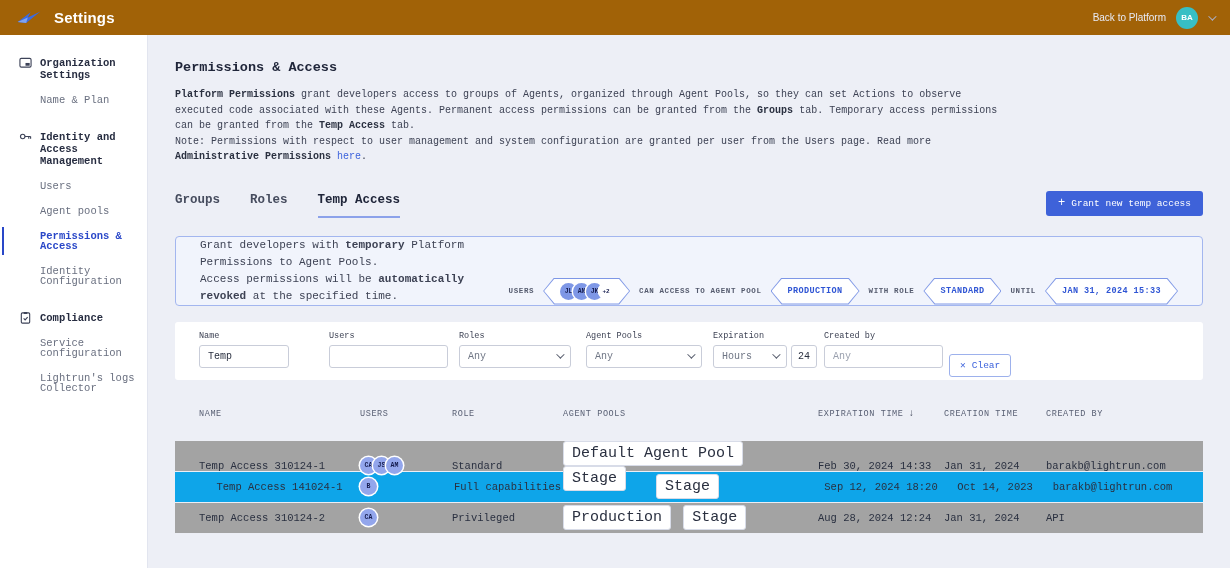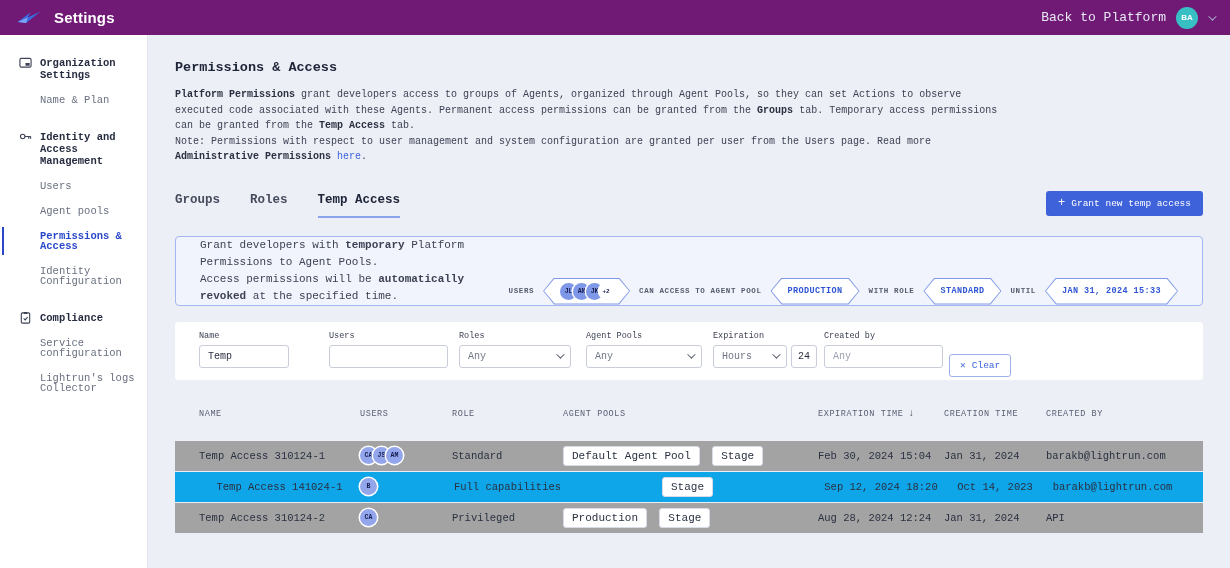--- a/index.html
+++ b/index.html
@@ -1,24 +1,24 @@
 <!DOCTYPE html>
 <html><head>
 <meta charset="utf-8">
 <style>
   * { margin:0; padding:0; box-sizing:border-box; }
   html,body { width:1230px; height:568px; overflow:hidden; }
   body { font-family:"Liberation Sans", sans-serif; background:#edeff6; color:#2a3040; }
 
   
-  .topbar { height:35px; background:#701a75; display:flex; align-items:center; padding:0 16px; color:#fff; }
+  .topbar { height:35px; background:#a16207; display:flex; align-items:center; padding:0 16px; color:#fff; }
   .logo { width:26px; height:18px; margin-right:12px; }
   .app-title { font-size:15px; font-weight:700; letter-spacing:.2px; }
   .topbar-right { margin-left:auto; display:flex; align-items:center; gap:10px; }
-  .back-link { font-size:13px; color:#e8eaf5; cursor:pointer;font-family:Liberation Mono, monospace; }
+  .back-link { font-size:10px; color:#e8eaf5; cursor:pointer; }
   .avatar { width:22px; height:22px; border-radius:50%; background:#38bfc4; color:#fff; font-size:8px; font-weight:700; display:flex; align-items:center; justify-content:center; }
   .chev { display:inline-block; width:6px; height:6px; border-right:1.4px solid #aab0cc; border-bottom:1.4px solid #aab0cc; transform:rotate(45deg) translateY(-2px); }
 
   
   .shell { display:flex; height:533px;font-family:Liberation Mono, monospace; }
   .sidebar { width:148px; background:#fff; border-right:1px solid #e2e5ef; padding-top:22px; flex-shrink:0; }
   .main { flex:1; padding:25px 27px 0 27px; overflow:hidden; }
 
   
   .side-section { margin-bottom:22px; }
@@ -65,21 +65,21 @@
   .select .chev2 { margin-left:auto; width:6px; height:6px; border-right:1.3px solid #555b6b; border-bottom:1.3px solid #555b6b; transform:rotate(45deg) translateY(-2px); }
   .clear-btn { align-self:flex-end; margin-bottom:3px; height:23px; border:1px solid #9db1ec; border-radius:3px; background:#fff; color:#3d63dc; font-size:9.5px; font-family:inherit; padding:0 10px; display:flex; align-items:center; gap:6px; cursor:pointer; }
 
   
   .tgrid { display:grid; grid-template-columns:161px 92px 111px 255px 126px 102px 1fr; align-items:center; padding:0 24px; }
   .thead { margin-top:19px; height:30px; font-size:8.5px; letter-spacing:.6px; color:#585f73; margin-bottom:12px; }
   .th { display:flex; align-items:center; gap:5px; }
   .sort-arrow { font-size:10px; color:#4a5062; }
   .trow { height:31px; background:#a3a3a3; font-size:10.5px; color:#2a3040; border-bottom:1px solid #eceef5; }
   .trow.alt { background:#0ea5e9;text-align:center; }
-  .chip { display:inline-block; background:#fff; border:1px solid #d8dce8; border-radius:3px; padding:3px 8px; font-size:11px; color:#2a3040; margin-right:6px; white-space:nowrap; }
+  .chip { display:inline-block; background:#fff; border:1px solid #d8dce8; border-radius:3px; padding:3px 8px; font-size:15px; color:#2a3040; margin-right:6px; white-space:nowrap; }
   .cell-avs { display:flex; }
   .cell-avs .mini-av { background:#93a6ec; }
 </style>
 </head>
 <body>
 
 <div class="topbar">
   <svg class="logo" viewBox="0 0 32 20">
     <path d="M2 15 L18 3 L14.5 9.5 L30 2 L12.5 16 Z" fill="#3b6ae0"></path>
     <path d="M2 15 L14.5 9.5 L12.5 16 Z" fill="#7fa3f0"></path>
@@ -260,21 +260,21 @@
       <div class="cell-avs">
         <span class="mini-av">CA</span>
         <span class="mini-av" style="margin-left:-4px;">JS</span>
         <span class="mini-av" style="margin-left:-4px;">AM</span>
       </div>
       <div>Standard</div>
       <div>
         <span class="chip">Default Agent Pool</span>
         <span class="chip">Stage</span>
       </div>
-      <div>Feb 30, 2024 15:04</div>
+      <div>Feb 30, 2024 14:33</div>
       <div>Jan 31, 2024</div>
       <div>barakb@lightrun.com</div>
     </div>
 
     <div class="tgrid trow alt">
       <div>Temp Access 141024-1</div>
       <div class="cell-avs">
         <span class="mini-av">B</span>
       </div>
       <div>Full capabilities</div>

